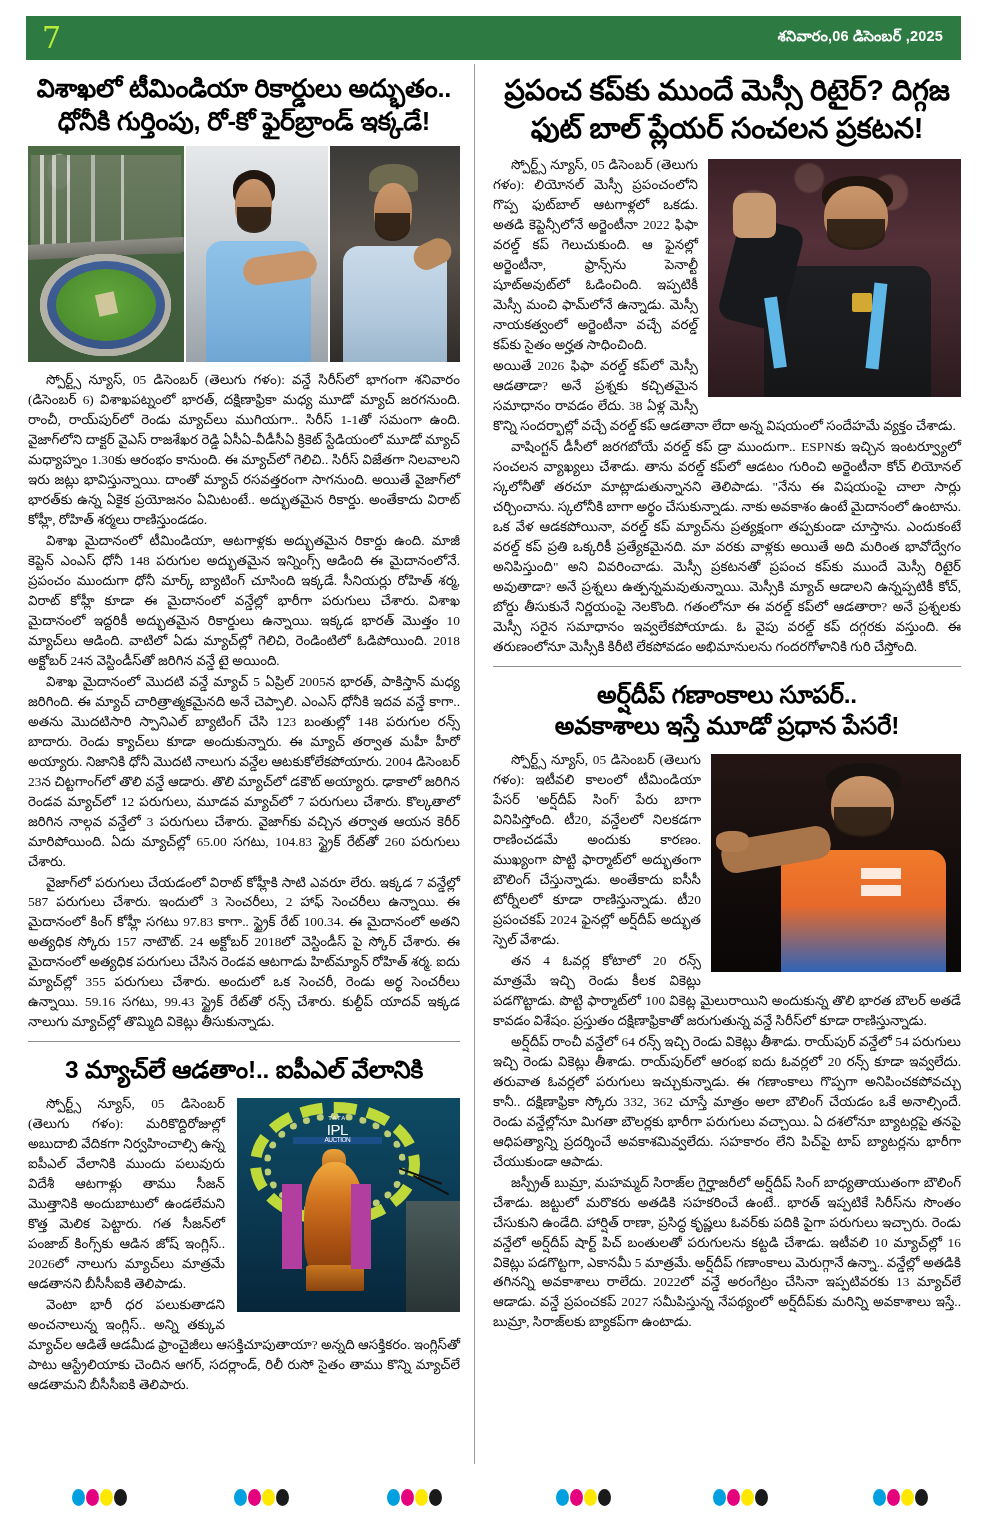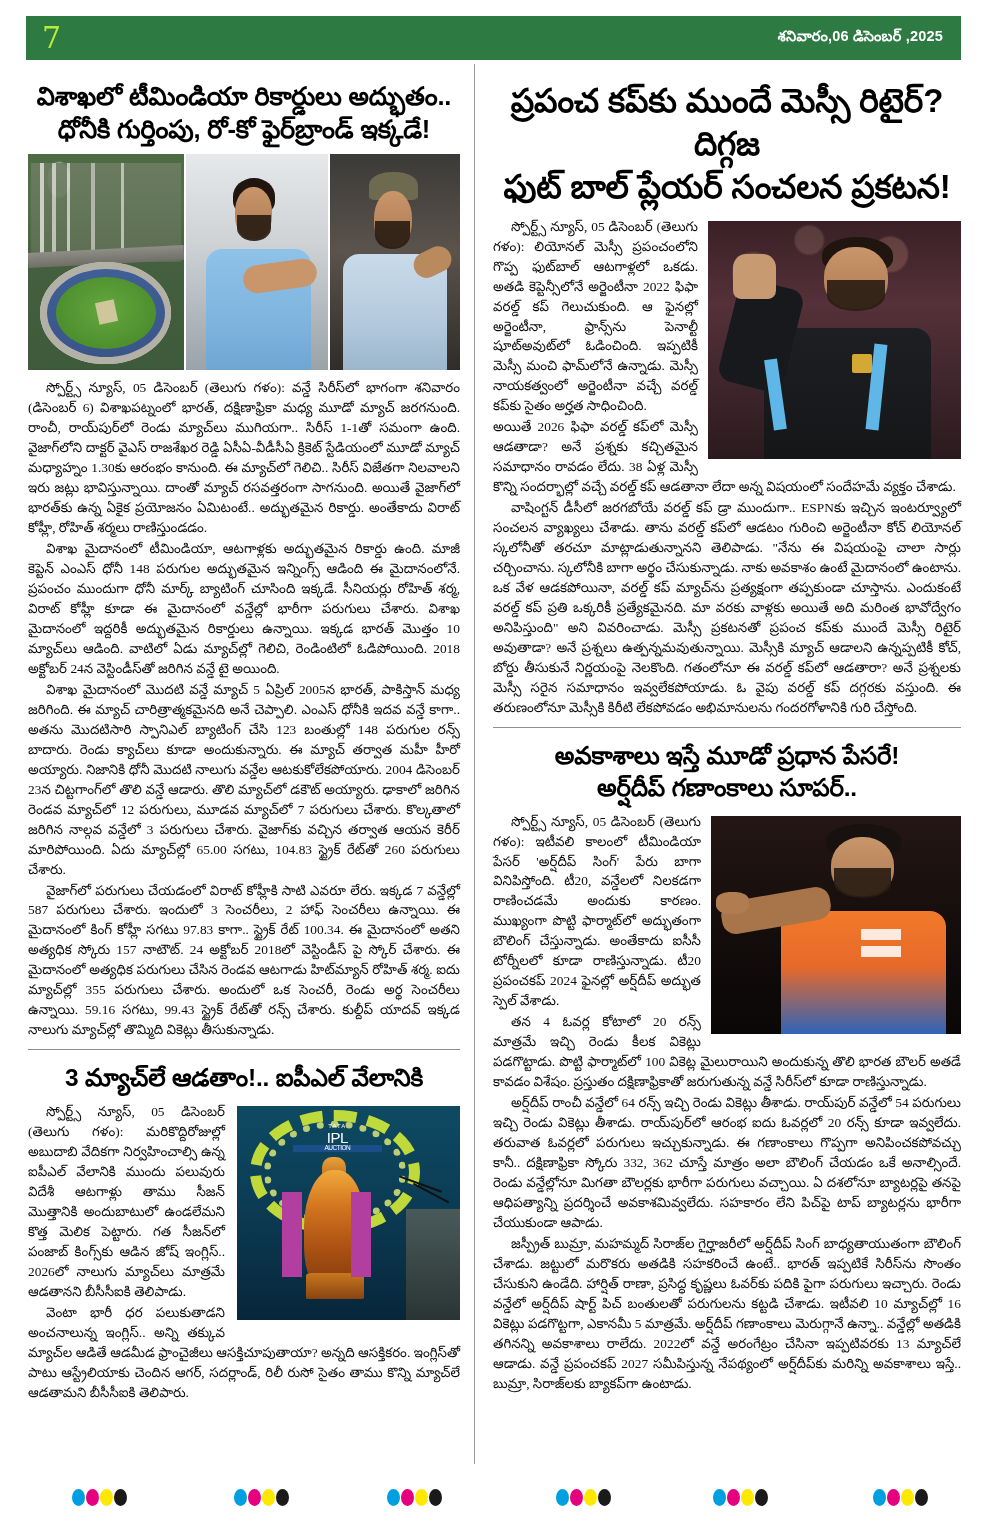--- a/index.html
+++ b/index.html
@@ -61,25 +61,25 @@
     border-left: 1px solid #9a9a9a;
   }
 
   
   .headline {
     font-family: "Liberation Sans", "DejaVu Sans", sans-serif;
     font-weight: 700;
     text-align: center;
     line-height: 1.30;
     color: #000;
-    margin: 12px 0 8px 0;
+    margin: 4px 0 8px 0;
     letter-spacing: -.2px;
   }
   .headline.h-main   { font-size: 25.5px; padding: 0 2px; }
-  .headline.h-right  { font-size: 33px; padding: 0 10px; }
+  .headline.h-right  { font-size: 29px; padding: 0 10px; }
   .headline.h-sub    { font-size: 24.5px; padding: 0 12px; margin-top: 12px; }
 
   
   .body-text {
     font-family: "Liberation Serif", "DejaVu Serif", serif;
     font-size: 13.4px;
     line-height: 1.49;
     text-align: justify;
     text-justify: inter-word;
     color: #0a0a0a;
@@ -385,22 +385,22 @@
         <p>స్పోర్ట్స్ న్యూస్, 05 డిసెంబర్ (తెలుగు గళం): లియోనల్ మెస్సీ ప్రపంచంలోని గొప్ప ఫుట్‌బాల్ ఆటగాళ్లలో ఒకడు. అతడి కెప్టెన్సీలోనే అర్జెంటీనా 2022 ఫిఫా వరల్డ్ కప్ గెలుచుకుంది. ఆ ఫైనల్లో అర్జెంటీనా, ఫ్రాన్స్‌ను పెనాల్టీ షూట్‌అవుట్‌లో ఓడించింది. ఇప్పటికీ మెస్సీ మంచి ఫామ్‌లోనే ఉన్నాడు. మెస్సీ నాయకత్వంలో అర్జెంటీనా వచ్చే వరల్డ్ కప్‌కు సైతం అర్హత సాధించింది.</p>
         <p class="noindent">అయితే 2026 ఫిఫా వరల్డ్ కప్‌లో మెస్సీ ఆడతాడా? అనే ప్రశ్నకు కచ్చితమైన సమాధానం రావడం లేదు. 38 ఏళ్ల మెస్సీ కొన్ని సందర్భాల్లో వచ్చే వరల్డ్ కప్ ఆడతానా లేదా అన్న విషయంలో సందేహమే వ్యక్తం చేశాడు.</p>
         <p>వాషింగ్టన్ డీసీలో జరగబోయే వరల్డ్ కప్ డ్రా ముందుగా.. ESPNకు ఇచ్చిన ఇంటర్వ్యూలో సంచలన వ్యాఖ్యలు చేశాడు. తాను వరల్డ్ కప్‌లో ఆడటం గురించి అర్జెంటీనా కోచ్ లియోనల్ స్కలోనీతో తరచూ మాట్లాడుతున్నానని తెలిపాడు. "నేను ఈ విషయంపై చాలా సార్లు చర్చించాను. స్కలోనీకి బాగా అర్థం చేసుకున్నాడు. నాకు అవకాశం ఉంటే మైదానంలో ఉంటాను. ఒక వేళ ఆడకపోయినా, వరల్డ్ కప్ మ్యాచ్‌ను ప్రత్యక్షంగా తప్పకుండా చూస్తాను. ఎందుకంటే వరల్డ్ కప్ ప్రతి ఒక్కరికీ ప్రత్యేకమైనది. మా వరకు వాళ్లకు అయితే అది మరింత భావోద్వేగం అనిపిస్తుంది" అని వివరించాడు. మెస్సీ ప్రకటనతో ప్రపంచ కప్‌కు ముందే మెస్సీ రిటైర్ అవుతాడా? అనే ప్రశ్నలు ఉత్పన్నమవుతున్నాయి. మెస్సీకి మ్యాచ్ ఆడాలని ఉన్నప్పటికీ కోచ్, బోర్డు తీసుకునే నిర్ణయంపై నెలకొంది. గతంలోనూ ఈ వరల్డ్ కప్‌లో ఆడతారా? అనే ప్రశ్నలకు మెస్సీ సరైన సమాధానం ఇవ్వలేకపోయాడు. ఓ వైపు వరల్డ్ కప్ దగ్గరకు వస్తుంది. ఈ తరుణంలోనూ మెస్సీకి కిరీటి లేకపోవడం అభిమానులను గందరగోళానికి గురి చేస్తోంది.</p>
       </div>
     </div>
 
     <hr class="hr-article">
 
     <div>
       <div class="headline h-sub">
+        <div>అర్ష్‌దీప్ గణాంకాలు సూపర్..</div>
         <div>అవకాశాలు ఇస్తే మూడో ప్రధాన పేసరే!</div>
-        <div>అర్ష్‌దీప్ గణాంకాలు సూపర్..</div>
       </div>
 
       <div class="body-text">
         <div class="photo-arshdeep">
           <div class="torso" style="left:28%;top:44%;width:66%;height:56%;background:linear-gradient(180deg,#f07a2a 0%,#e8692a 45%,#2f64b8 100%);"></div>
           <div class="arm" style="left:4%;top:36%;width:44%;height:15%;background:#a8744a;transform:rotate(-10deg);"></div>
           <div style="position:absolute;left:2%;top:35%;width:13%;height:10%;background:#b07c50;border-radius:40%;"></div>
           <div class="hair" style="left:46%;top:4%;width:30%;height:15%;background:#171210;"></div>
           <div class="face" style="left:48%;top:10%;width:25%;height:27%;"></div>
           <div class="beard" style="left:49%;top:24%;width:23%;height:14%;"></div>

